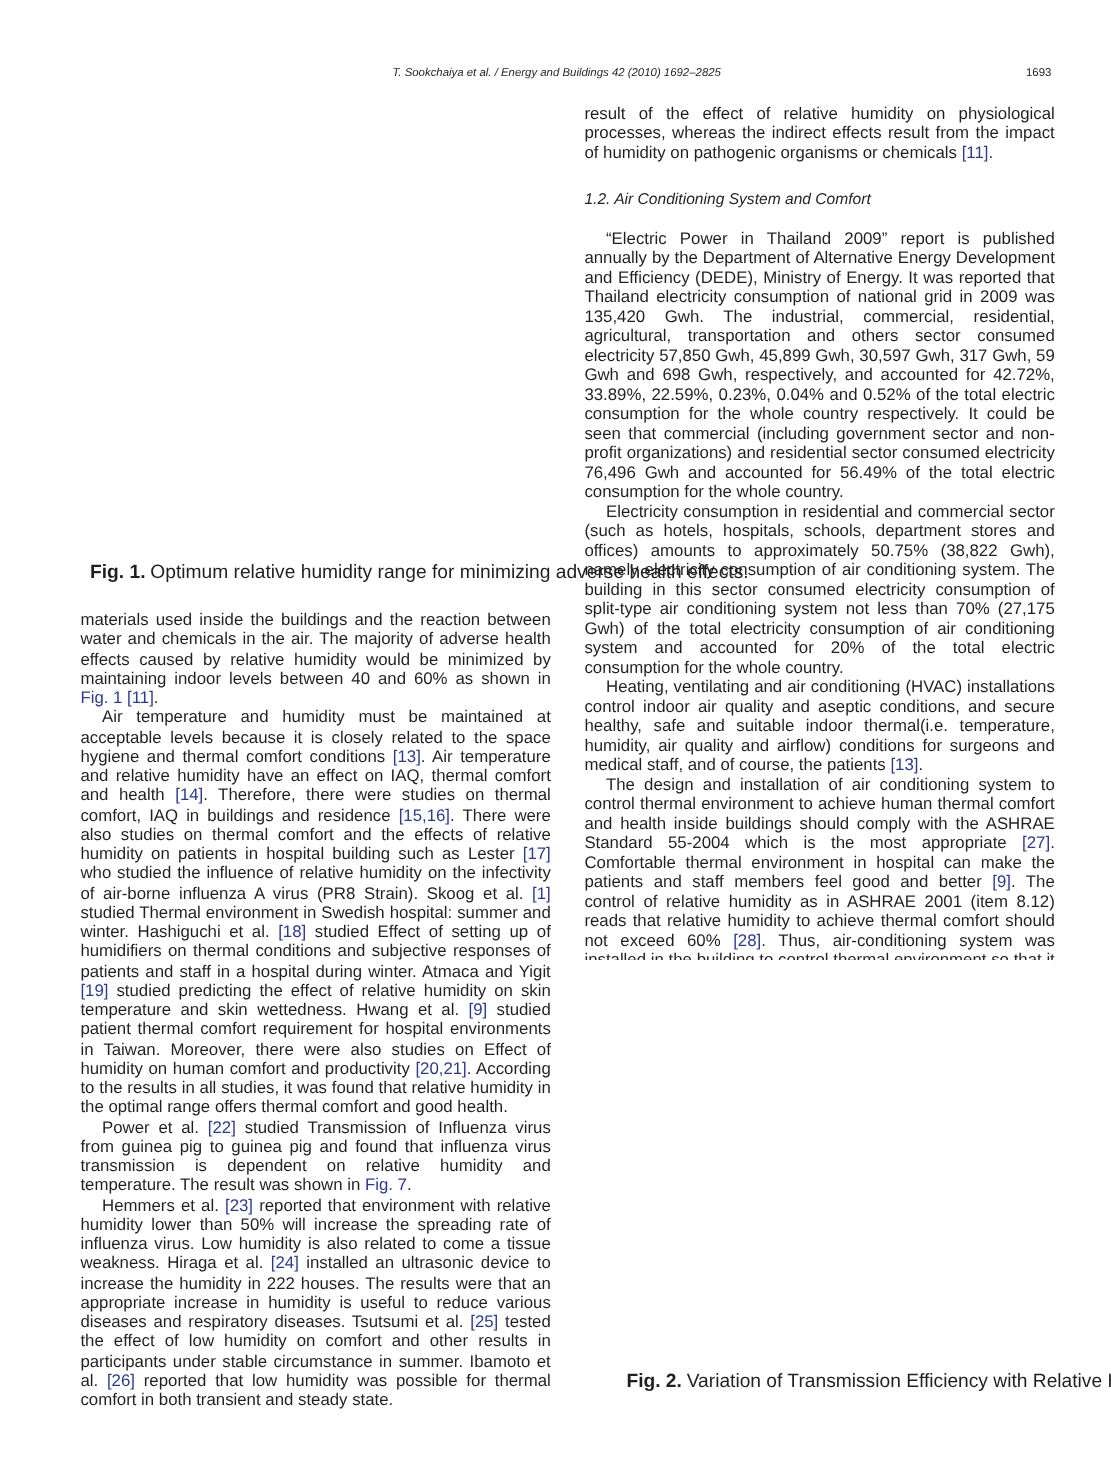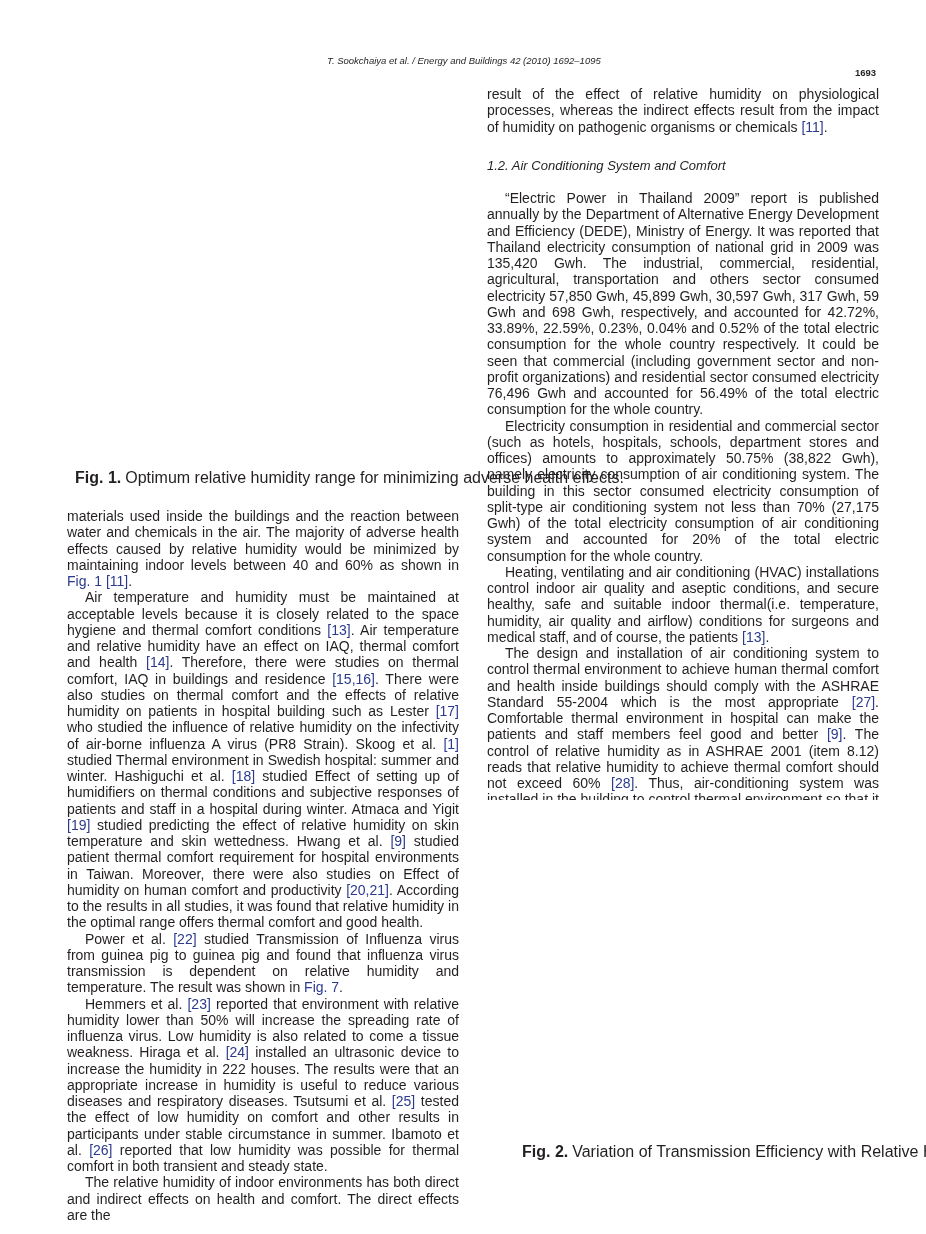--- a/index.html
+++ b/index.html
@@ -7,21 +7,21 @@
     width: 926px; height: 1234px; position: relative; overflow: hidden;
     font-family: "DejaVu Serif", "Liberation Serif", serif;
     color: #231f20;
   }
   .running-head {
     position: absolute; top: 55px; left: 0; width: 926px; height: 16px;
     font-size: 9.5px; font-style: italic;
     font-family: "Liberation Sans", sans-serif;
   }
   .running-head .journal { position: absolute; left: 327px; top: 0; }
-  .running-head .page-no { position: absolute; left: 855px; top: 12px; font-style: normal; font-weight: bold; }
+  .running-head .page-no { position: absolute; left: 855px; top: 0; font-style: normal; }
   .col {
     position: absolute; width: 392px;
     font-family: "Liberation Sans", sans-serif;
     font-size: 14px; line-height: 16.25px;
     text-align: justify; hyphens: auto;
   }
   .col-left { left: 67px; }
   .col-right { left: 487px; }
   .para { margin: 0; text-indent: 0; }
   .para.indent { text-indent: 18px; }
@@ -39,35 +39,34 @@
     font-size: 16px; white-space: nowrap;
   }
   .caption b { font-weight: bold; margin-right: 4px; }
   .cap1 { left: 75px; top: 469px; }
   .cap2 { left: 522px; top: 1143px; }
 </style>
 </head>
 <body>
 
 <div class="running-head">
-  <span class="journal">T. Sookchaiya et al. / Energy and Buildings 42 (2010) 1692–1095</span>
+  <span class="journal">T. Sookchaiya et al. / Energy and Buildings 42 (2010) 1692–2825</span>
   <span class="page-no">1693</span>
 </div>
 
 <div class="figure-box fig1"></div>
 <div class="caption cap1">
   <b>Fig. 1.</b><span>Optimum relative humidity range for minimizing adverse health effects.</span>
 </div>
 
 <div class="col col-left" style="top:508px;">
   <p class="para"><span>materials used inside the buildings and the reaction between water and chemicals in the air. The majority of adverse health effects caused by relative humidity would be minimized by maintaining indoor levels between 40 and 60% as shown in </span><a class="cite">Fig. 1</a><span> </span><a class="cite">[11]</a><span>.</span></p>
   <p class="para indent"><span>Air temperature and humidity must be maintained at acceptable levels because it is closely related to the space hygiene and thermal comfort conditions </span><a class="cite">[13]</a><span>. Air temperature and relative humidity have an effect on IAQ, thermal comfort and health </span><a class="cite">[14]</a><span>. Therefore, there were studies on thermal comfort, IAQ in buildings and residence </span><a class="cite">[15,16]</a><span>. There were also studies on thermal comfort and the effects of relative humidity on patients in hospital building such as Lester </span><a class="cite">[17]</a><span> who studied the influence of relative humidity on the infectivity of air-borne influenza A virus (PR8 Strain). Skoog et al. </span><a class="cite">[1]</a><span> studied Thermal environment in Swedish hospital: summer and winter. Hashiguchi et al. </span><a class="cite">[18]</a><span> studied Effect of setting up of humidifiers on thermal conditions and subjective responses of patients and staff in a hospital during winter. Atmaca and Yigit </span><a class="cite">[19]</a><span> studied predicting the effect of relative humidity on skin temperature and skin wettedness. Hwang et al. </span><a class="cite">[9]</a><span> studied patient thermal comfort requirement for hospital environments in Taiwan. Moreover, there were also studies on Effect of humidity on human comfort and productivity </span><a class="cite">[20,21]</a><span>. According to the results in all studies, it was found that relative humidity in the optimal range offers thermal comfort and good health.</span></p>
   <p class="para indent"><span>Power et al. </span><a class="cite">[22]</a><span> studied Transmission of Influenza virus from guinea pig to guinea pig and found that influenza virus transmission is dependent on relative humidity and temperature. The result was shown in </span><a class="cite">Fig. 7</a><span>.</span></p>
   <p class="para indent"><span>Hemmers et al. </span><a class="cite">[23]</a><span> reported that environment with relative humidity lower than 50% will increase the spreading rate of influenza virus. Low humidity is also related to come a tissue weakness. Hiraga et al. </span><a class="cite">[24]</a><span> installed an ultrasonic device to increase the humidity in 222 houses. The results were that an appropriate increase in humidity is useful to reduce various diseases and respiratory diseases. Tsutsumi et al. </span><a class="cite">[25]</a><span> tested the effect of low humidity on comfort and other results in participants under stable circumstance in summer. Ibamoto et al. </span><a class="cite">[26]</a><span> reported that low humidity was possible for thermal comfort in both transient and steady state.</span></p>
-  <p class="para indent"><span>The relative humidity of indoor environments has both direct and indirect effects on health and comfort. The direct effects are the</span></p>
 </div>
 
 <div class="col col-right" style="top:86px;">
   <p class="para"><span>result of the effect of relative humidity on physiological processes, whereas the indirect effects result from the impact of humidity on pathogenic organisms or chemicals </span><a class="cite">[11]</a><span>.</span></p>
 </div>
 
 <div class="section-heading">1.2.  Air Conditioning System and Comfort</div>
 
 <div class="col col-right" style="top:190px;">
   <p class="para indent"><span>“Electric Power in Thailand 2009” report is published annually by the Department of Alternative Energy Development and Efficiency (DEDE), Ministry of Energy. It was reported that Thailand electricity consumption of national grid in 2009 was 135,420 Gwh. The industrial, commercial, residential, agricultural, transportation and others sector consumed electricity 57,850 Gwh, 45,899 Gwh, 30,597 Gwh, 317 Gwh, 59 Gwh and 698 Gwh, respectively, and accounted for 42.72%, 33.89%, 22.59%, 0.23%, 0.04% and 0.52% of the total electric consumption for the whole country respectively. It could be seen that commercial (including government sector and non-profit organizations) and residential sector consumed electricity 76,496 Gwh and accounted for 56.49% of the total electric consumption for the whole country.</span></p>

